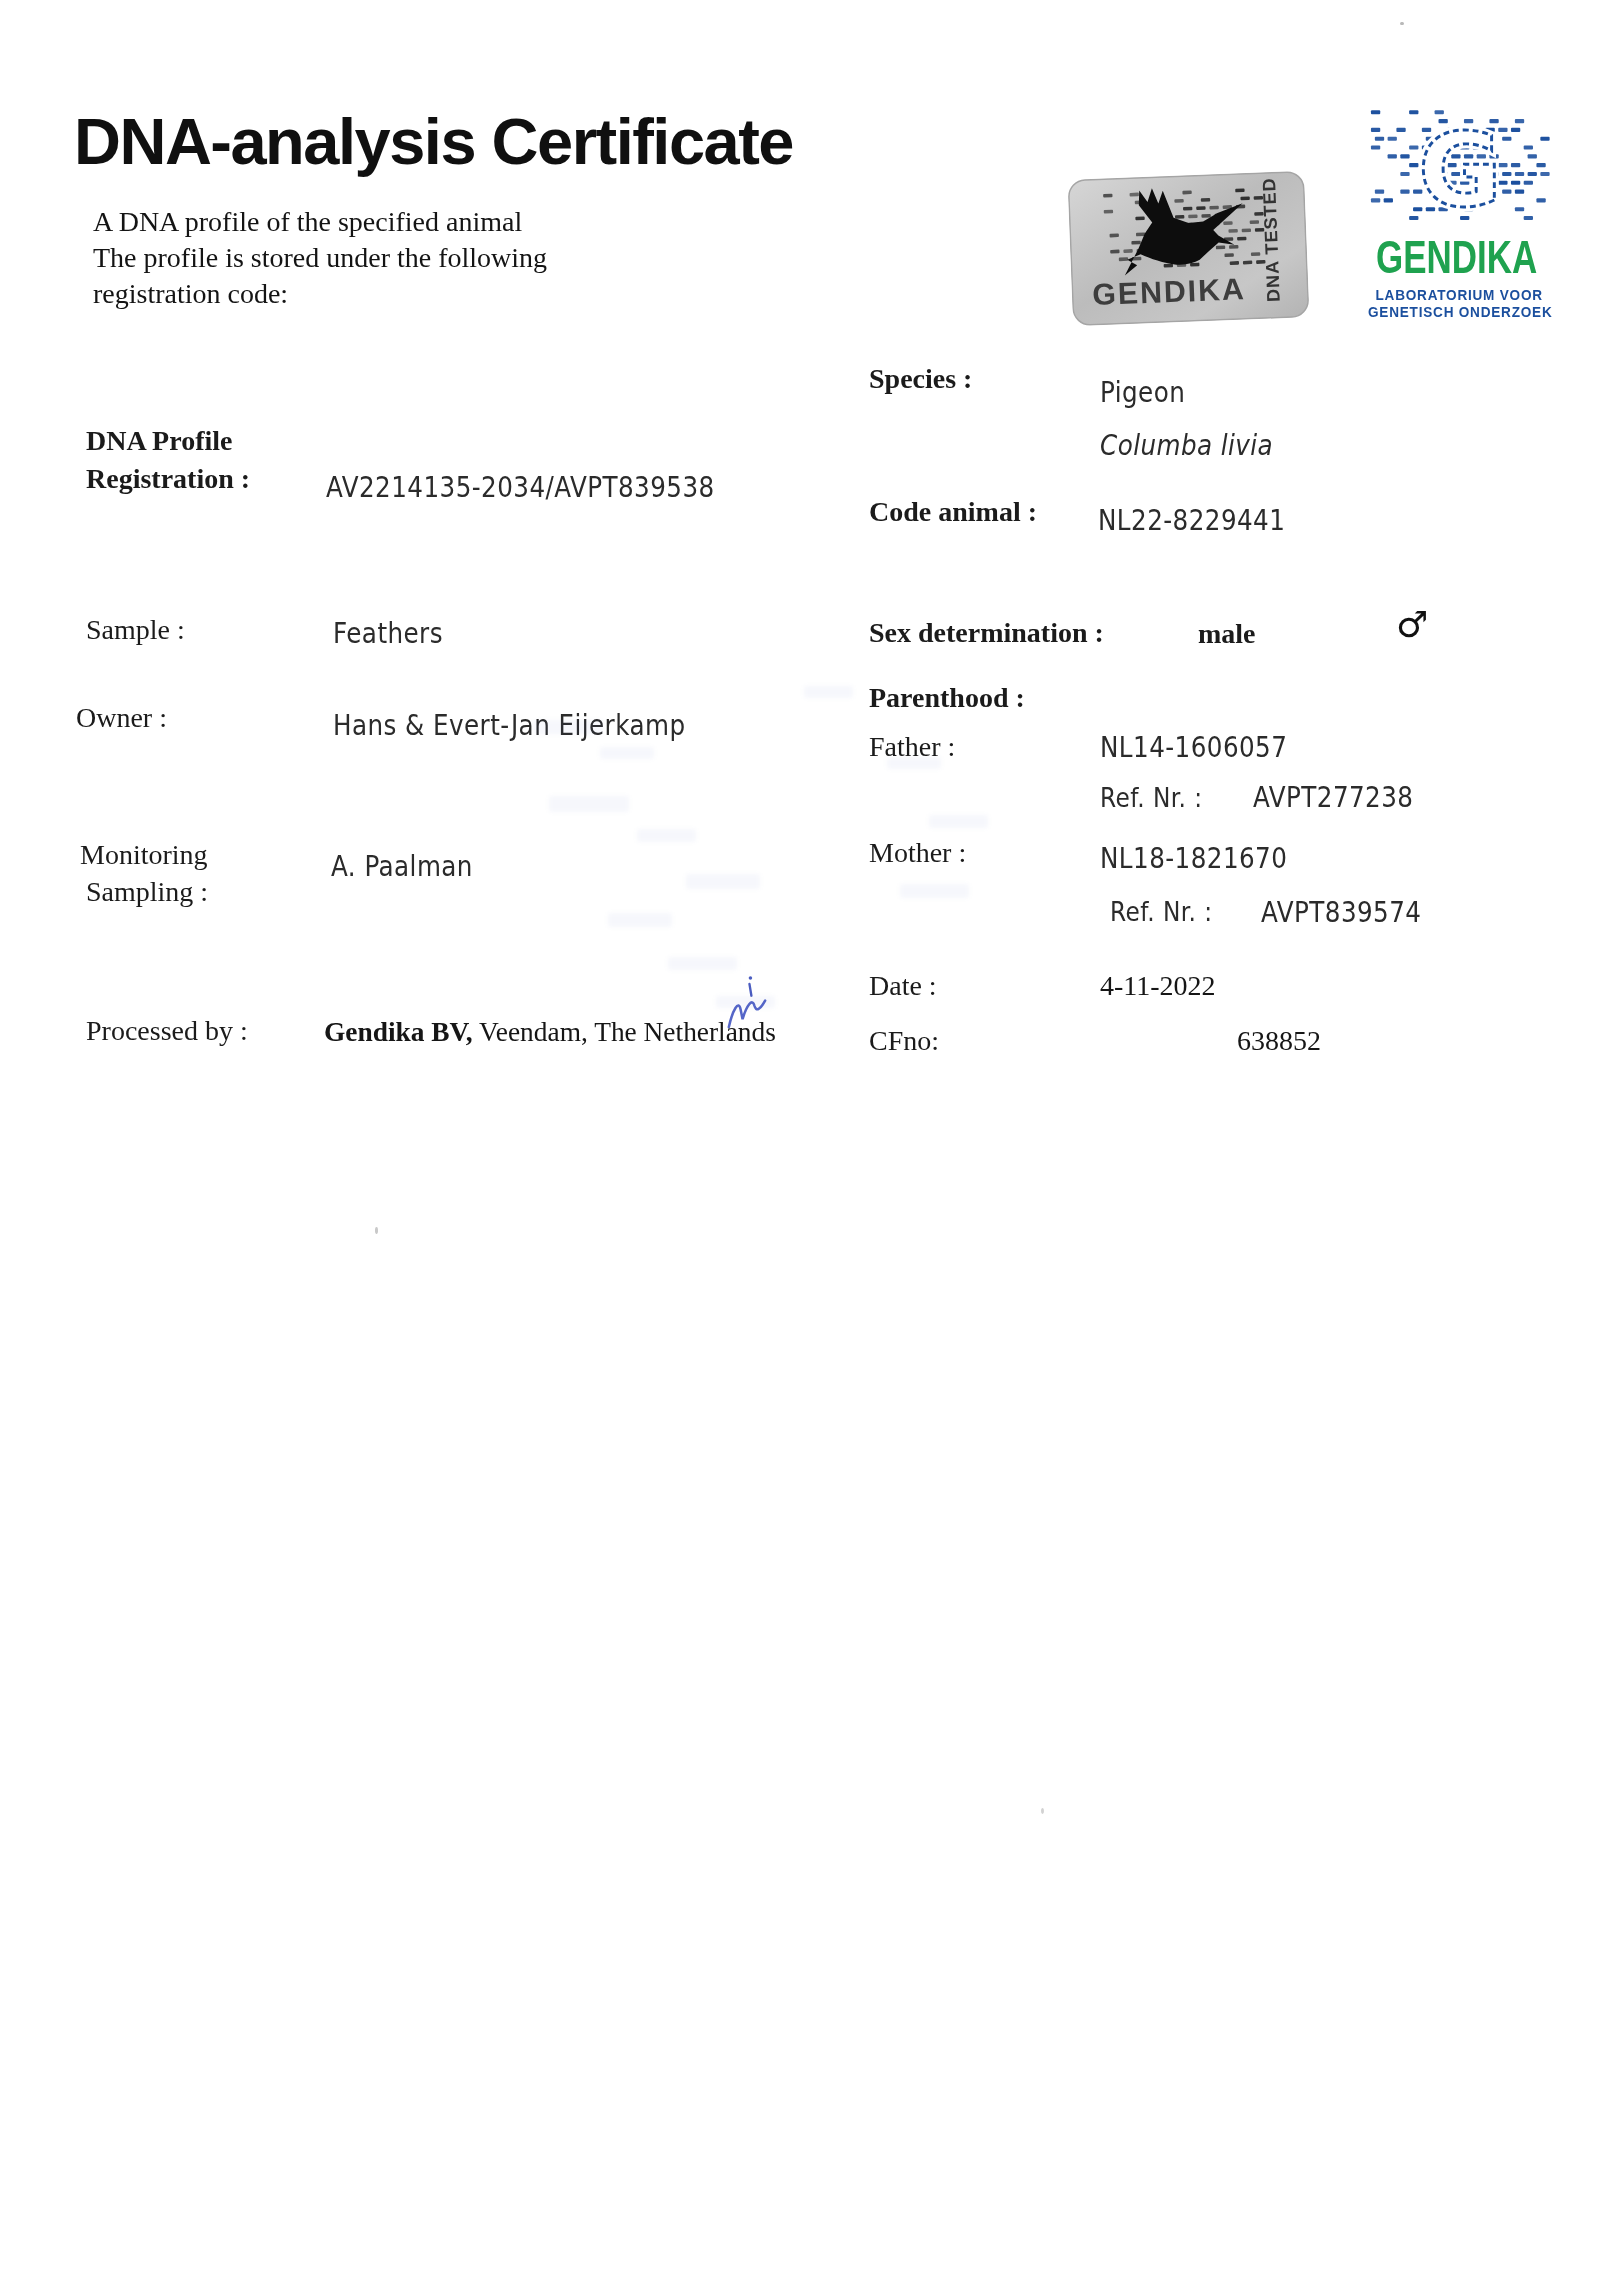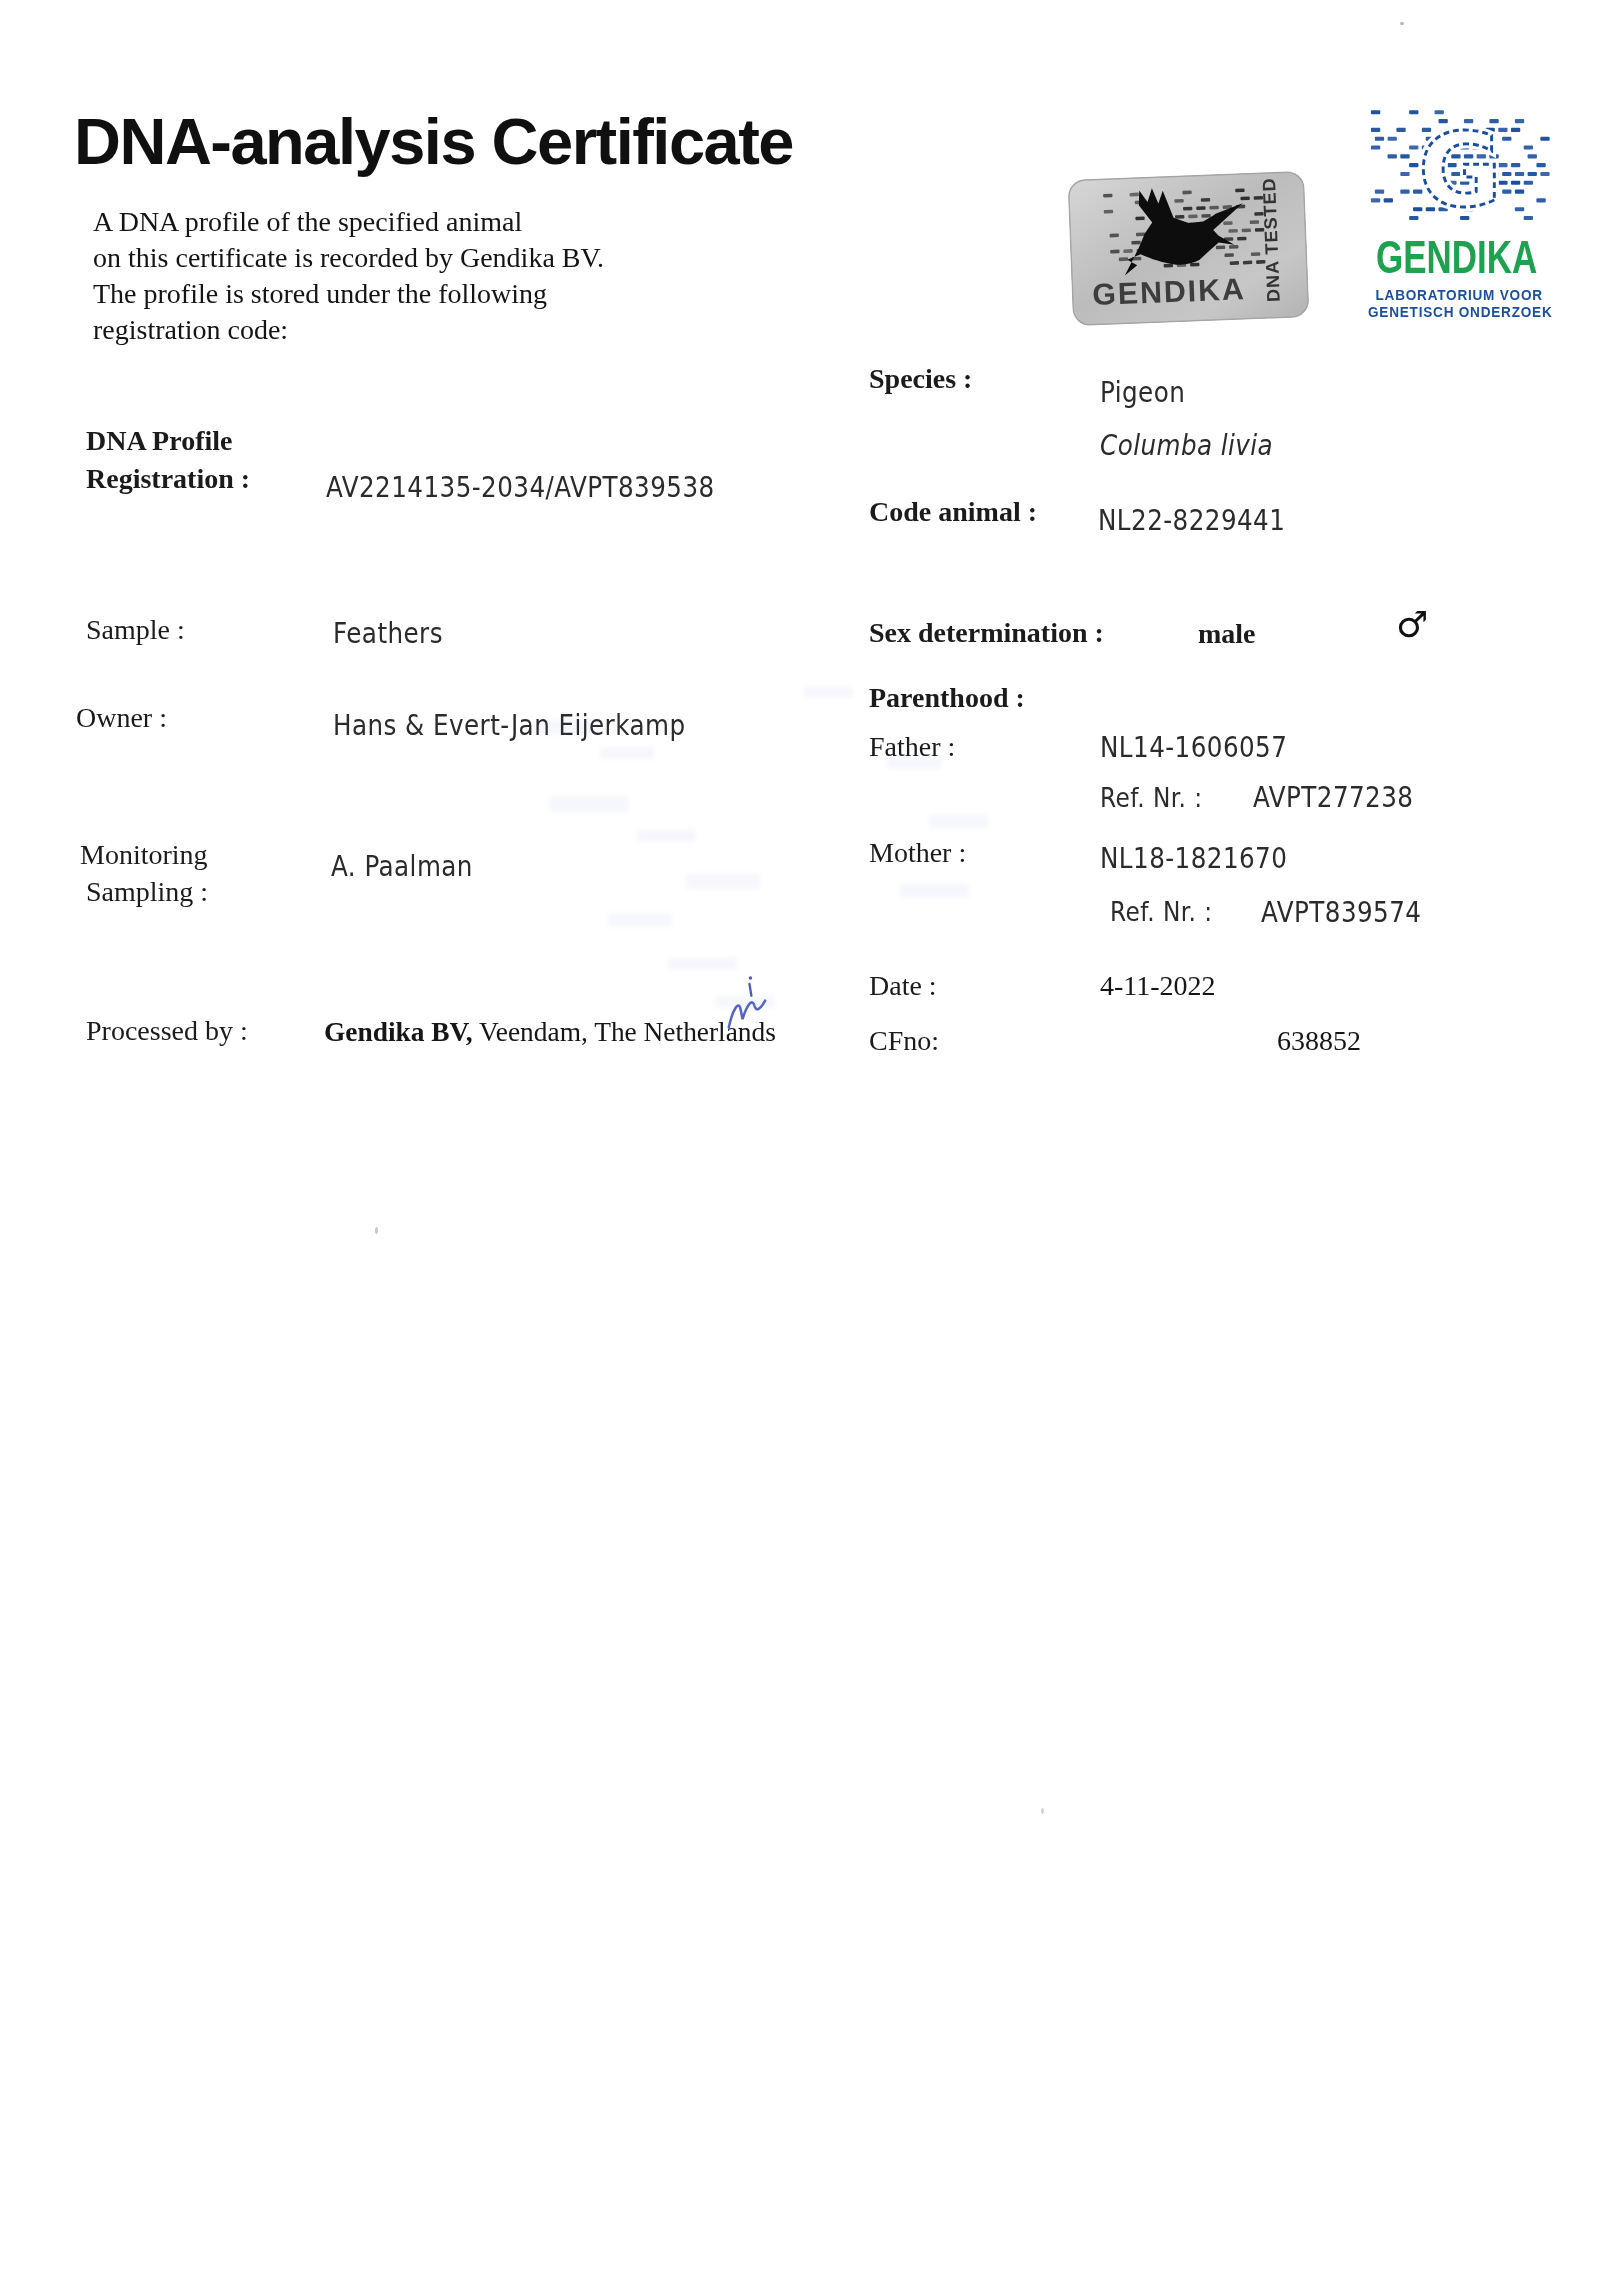--- a/index.html
+++ b/index.html
@@ -49,21 +49,20 @@
 </style>
 </head>
 <body>
 
 <div class="page">
 
   <div class="abs title">DNA-analysis Certificate</div>
 
   <div class="abs intro">
     <div>A DNA profile of the specified animal</div>
-    <div>on this certificate is recorded by Gendika BV.</div>
     <div>The profile is stored under the following</div>
     <div>registration code:</div>
   </div>
 
   <div class="abs stamp">
     <svg width="237" height="147" viewBox="0 0 242 150">
       <defs>
         <linearGradient id="stampgrad" x1="0" y1="0" x2="1" y2="1">
           <stop offset="0" stop-color="#d6d6d6"></stop>
           <stop offset="0.45" stop-color="#bcbcbc"></stop>
@@ -293,21 +292,21 @@
   <div class="abs lbl" style="left:869px;top:837px;">Mother :</div>
   <div class="abs hw" style="left:1100px;top:841px;">NL18-1821670</div>
 
   <div class="abs hw" style="left:1110px;top:896px;font-size:27.4px;">Ref. Nr.  :</div>
   <div class="abs hw" style="left:1261px;top:895px;">AVPT839574</div>
 
   <div class="abs lbl" style="left:869px;top:970px;">Date :</div>
   <div class="abs serifval" style="left:1100px;top:970px;">4-11-2022</div>
 
   <div class="abs lbl" style="left:869px;top:1025px;">CFno:</div>
-  <div class="abs serifval" style="left:1277px;top:1025px;">638852</div>
+  <div class="abs serifval" style="left:1237px;top:1025px;">638852</div>
 
   <div class="smudge" style="left:534px;top:720px;width:69px;height:13.7px;"></div>
   <div class="smudge" style="left:600px;top:747px;width:54px;height:11.8px;"></div>
   <div class="smudge" style="left:549px;top:796px;width:80px;height:15.7px;"></div>
   <div class="smudge" style="left:637px;top:829px;width:59px;height:12.7px;"></div>
   <div class="smudge" style="left:686px;top:874px;width:74px;height:14.7px;"></div>
   <div class="smudge" style="left:608px;top:913px;width:64px;height:13.7px;"></div>
   <div class="smudge" style="left:668px;top:957px;width:69px;height:12.7px;"></div>
   <div class="smudge" style="left:716px;top:996px;width:59px;height:11.8px;"></div>
   <div class="smudge" style="left:887px;top:757px;width:54px;height:11.8px;"></div>

